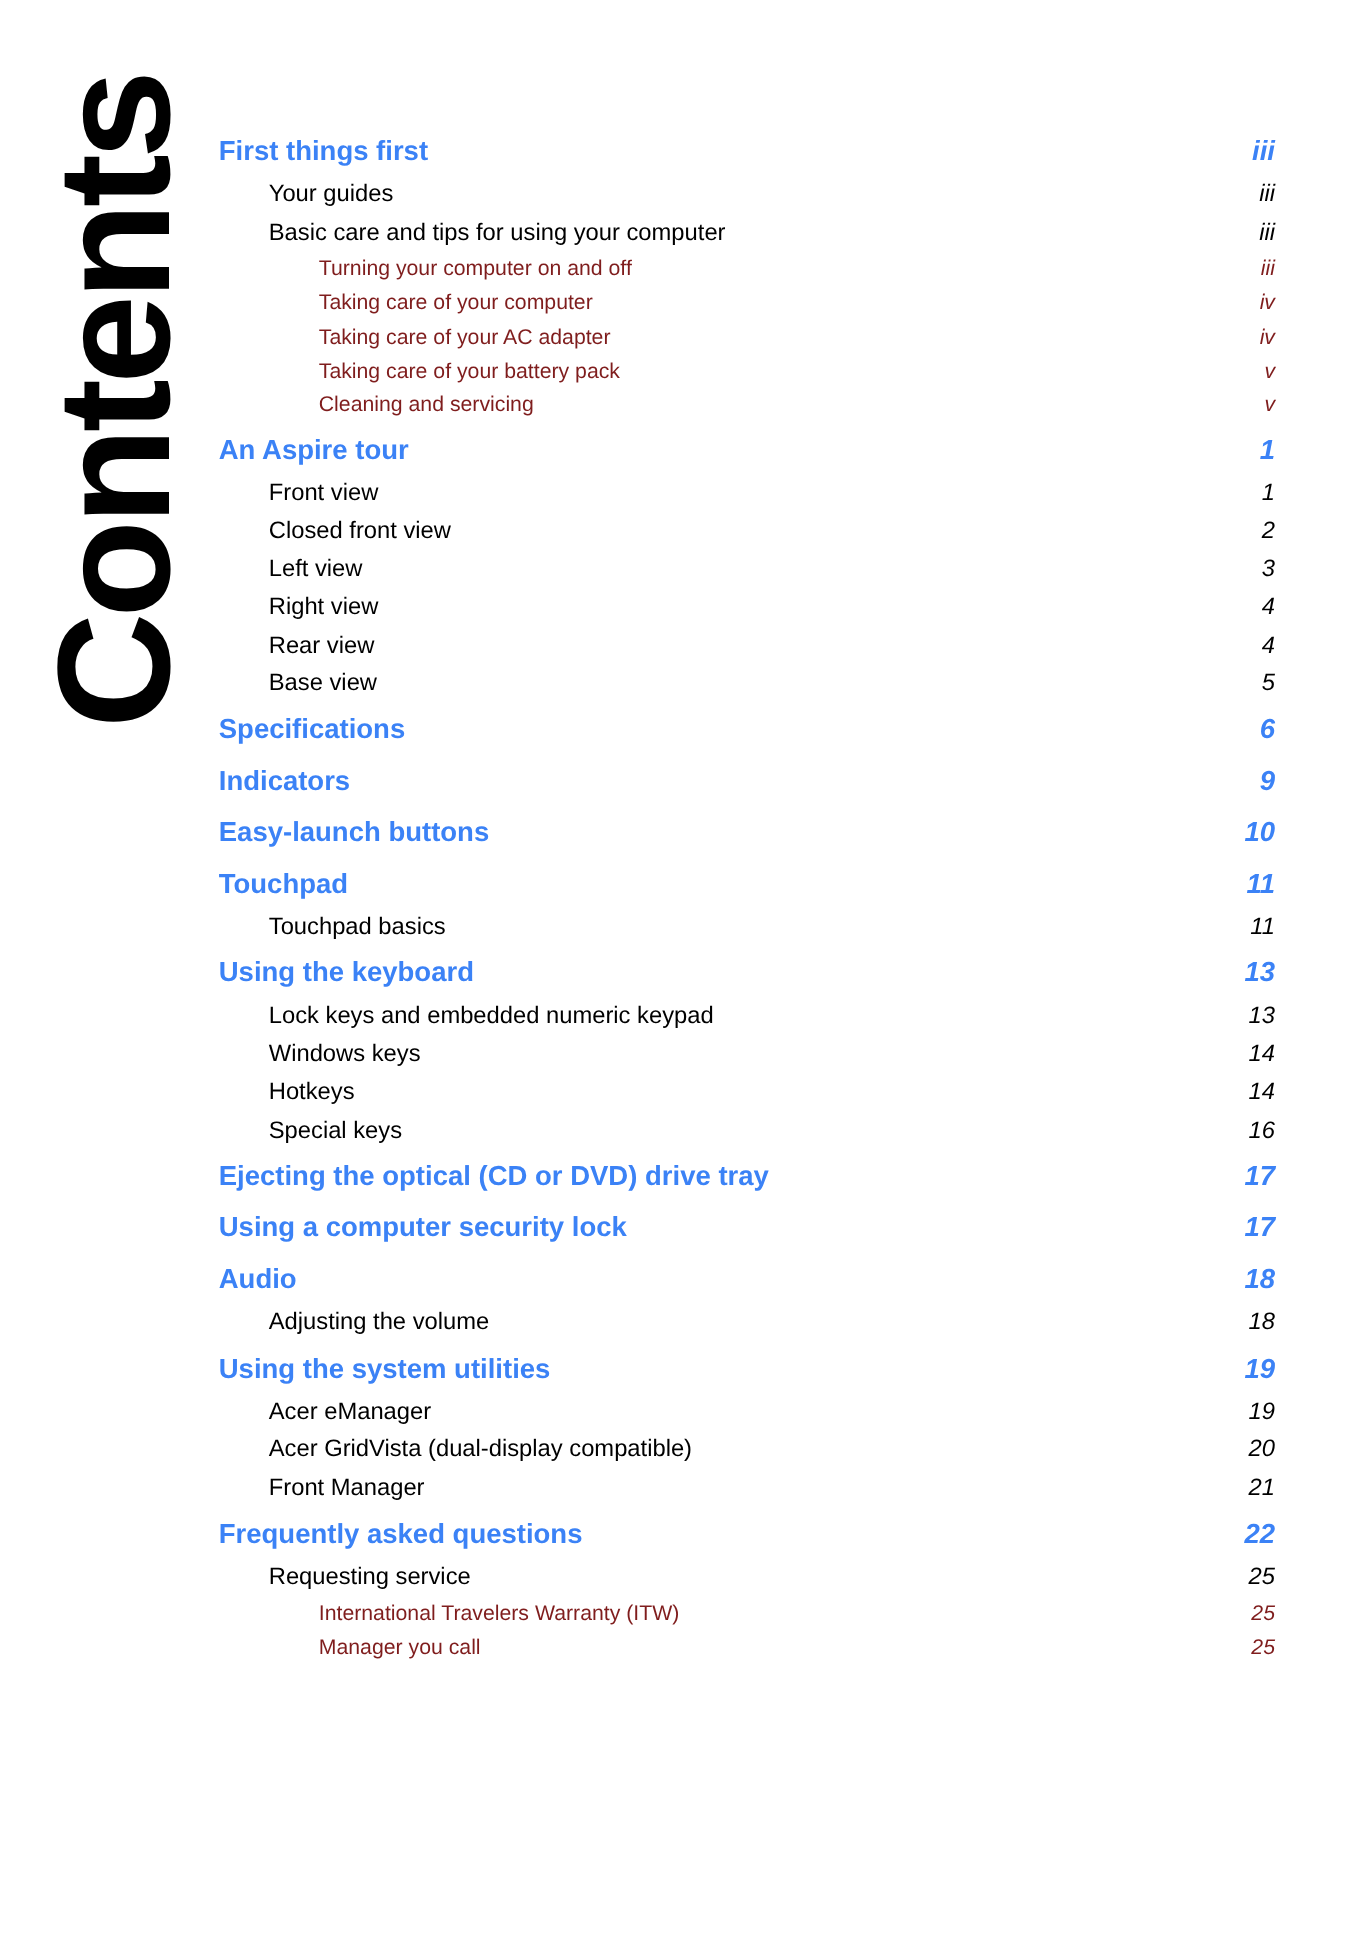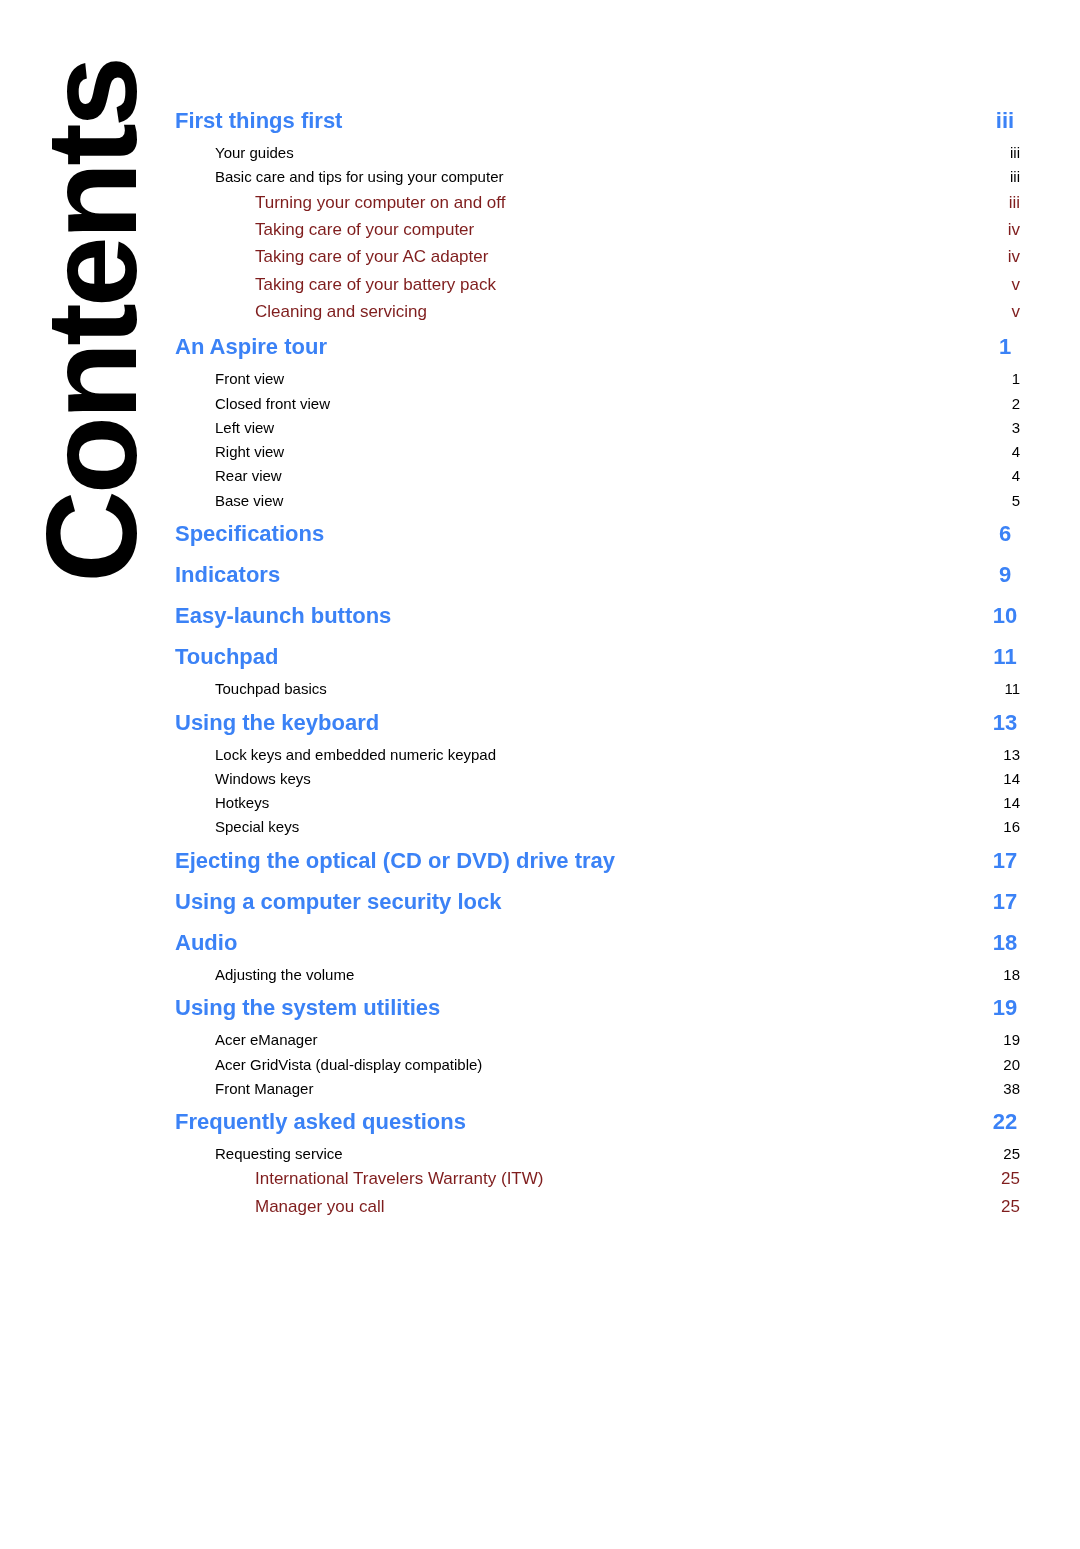--- a/index.html
+++ b/index.html
@@ -55,39 +55,40 @@
       line-height: 1.55;
     }
 
     .toc-label {
       flex: 1;
       padding-right: 8px;
     }
 
     .toc-page {
       min-width: 30px;
-      text-align: center;
+      text-align: right;
       flex-shrink: 0;
+      font-style: italic;
     }
 
     
     .level-0 .toc-label,
     .level-0 .toc-page {
       font-size: 22px;
       font-weight: 700;
       font-family: Arial, Helvetica, sans-serif;
       color: #3b82f6;
       padding-top: 4px;
       padding-bottom: 2px;
     }
 
     
     .level-1 .toc-label,
     .level-1 .toc-page {
-      font-size: 15px;
+      font-size: 19px;
       font-weight: 400;
       font-family: Arial, Helvetica, sans-serif;
       color: #000000;
       padding-left: 40px;
     }
 
     
     .level-2 .toc-label,
     .level-2 .toc-page {
       font-size: 17px;
@@ -299,21 +300,21 @@
         </div>
         <div class="toc-entry">
           <div class="toc-row level-1">
             <span class="toc-label">Acer GridVista (dual-display compatible)</span>
             <span class="toc-page">20</span>
           </div>
         </div>
         <div class="toc-entry">
           <div class="toc-row level-1">
             <span class="toc-label">Front Manager</span>
-            <span class="toc-page">38</span>
+            <span class="toc-page">21</span>
           </div>
         </div>
         <div class="toc-entry">
           <div class="toc-row level-0">
             <span class="toc-label">Frequently asked questions</span>
             <span class="toc-page">22</span>
           </div>
         </div>
         <div class="toc-entry">
           <div class="toc-row level-1">

